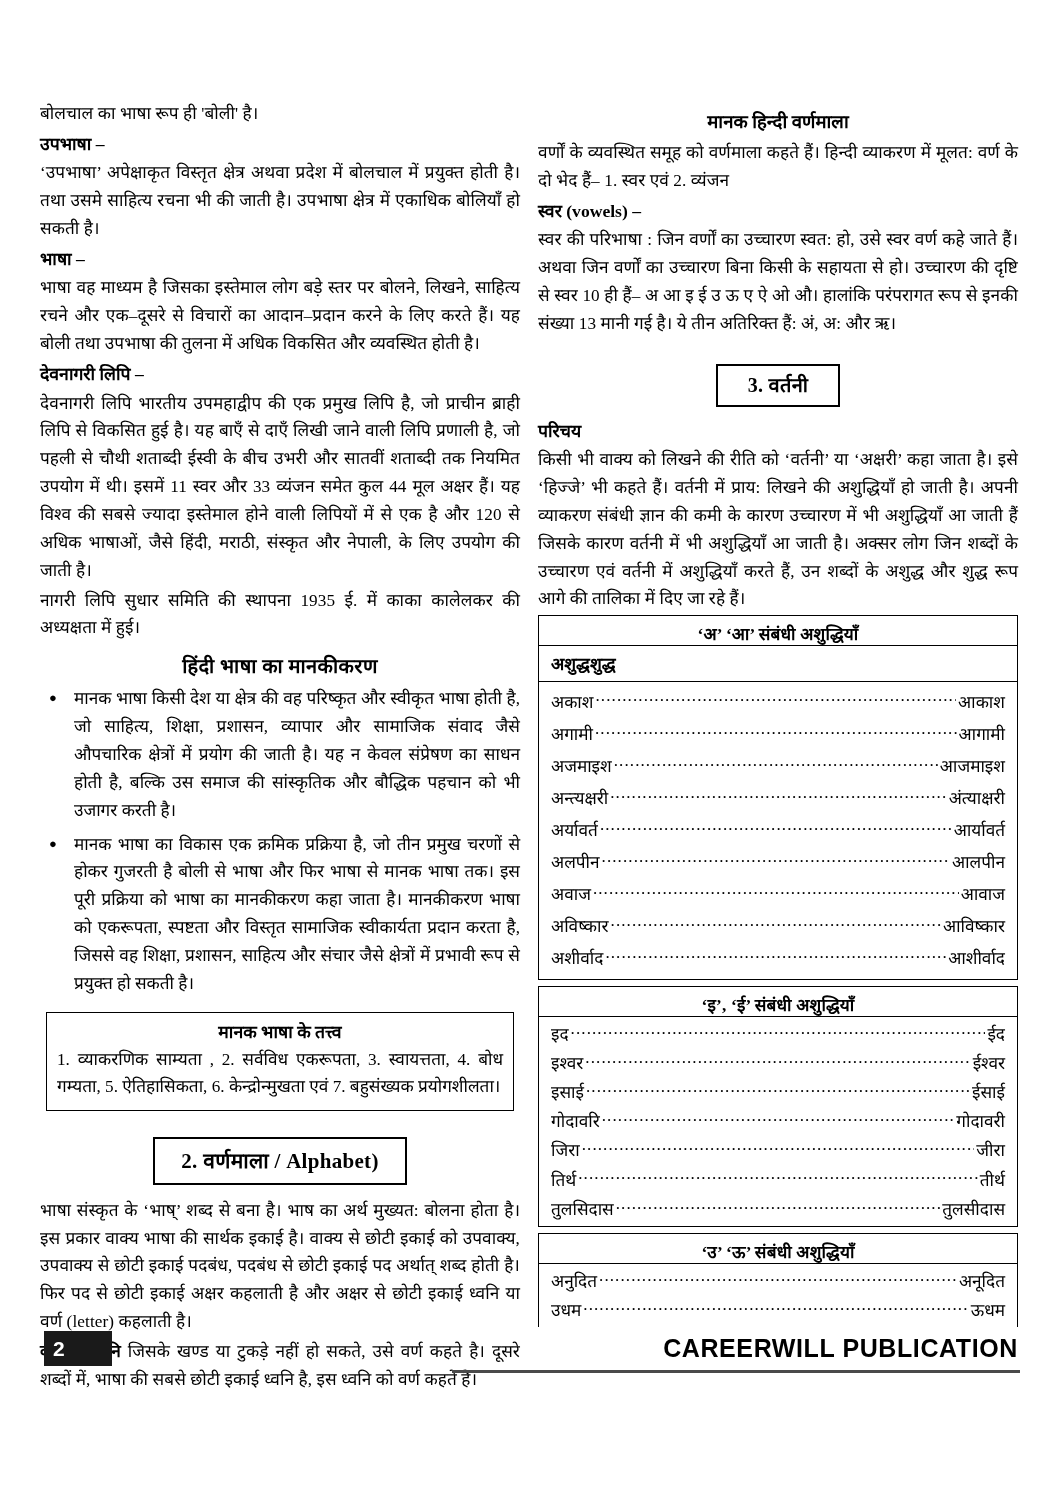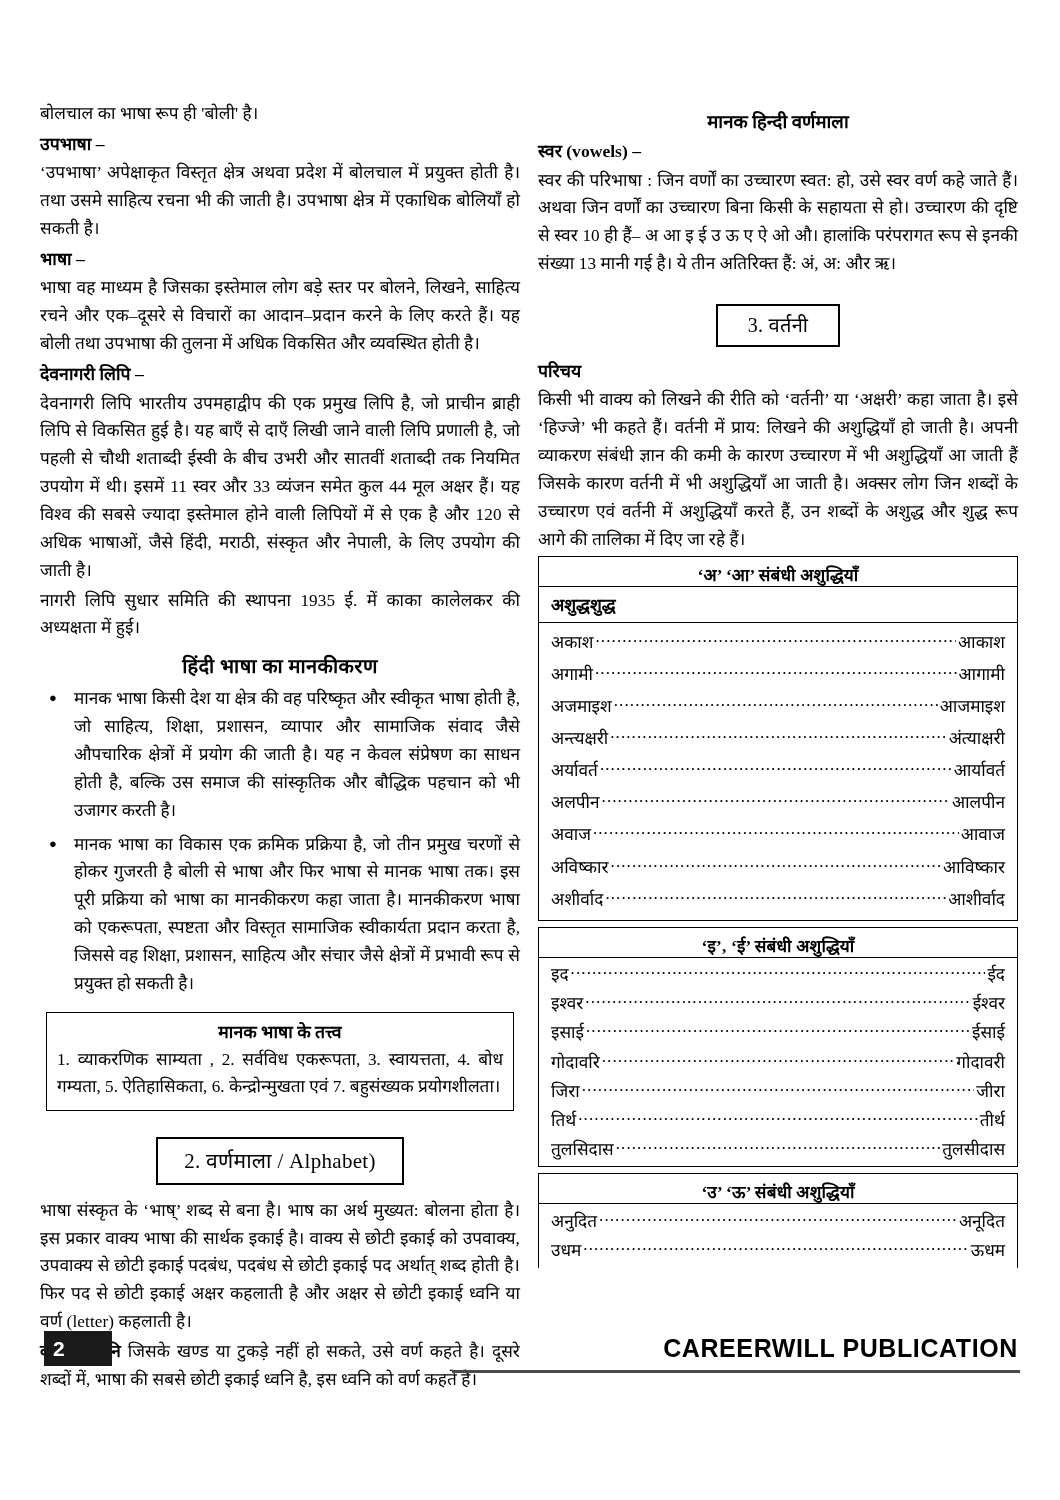--- a/index.html
+++ b/index.html
@@ -111,21 +111,21 @@
   
   .chapter-box-wrap {
     display: flex;
     justify-content: center;
     margin: 26px 0 12px 0;
   }
   .chapter-box {
     border: 2.2px solid #000;
     padding: 7px 26px 9px 26px;
     font-size: 21px;
-    font-weight: normal;
+    font-weight: bold;
     letter-spacing: 0.3px;
     white-space: nowrap;
   }
   .chapter-box-sm {
     padding: 5px 30px 7px 30px;
     font-size: 20px;
   }
 
   
   .tbl {
@@ -257,20 +257,21 @@
     </div>
 
     <p class="para">भाषा संस्कृत के ‘भाष्’ शब्द से बना है। भाष का अर्थ मुख्यत: बोलना होता है। इस प्रकार वाक्य भाषा की सार्थक इकाई है। वाक्य से छोटी इकाई को उपवाक्य, उपवाक्य से छोटी इकाई पदबंध, पदबंध से छोटी इकाई पद अर्थात् शब्द होती है। फिर पद से छोटी इकाई अक्षर कहलाती है और अक्षर से छोटी इकाई ध्वनि या वर्ण (letter) कहलाती है।</p>
 
     <p class="para"><b>वर्ण या ध्वनि</b><span> जिसके खण्ड या टुकड़े नहीं हो सकते, उसे वर्ण कहते है। दूसरे शब्दों में, भाषा की सबसे छोटी इकाई ध्वनि है, इस ध्वनि को वर्ण कहते हैं।</span></p>
   </div>
 
   <div class="col col-right">
 
     <div class="centerhead-sm">मानक हिन्दी वर्णमाला</div>
+    <p class="para">वर्णों के व्यवस्थित समूह को वर्णमाला कहते हैं। हिन्दी व्याकरण में मूलत: वर्ण के दो भेद हैं– 1. स्वर एवं 2. व्यंजन</p>
 
     <div class="subhead">स्वर (vowels) –</div>
     <p class="para">स्वर की परिभाषा : जिन वर्णों का उच्चारण स्वत: हो, उसे स्वर वर्ण कहे जाते हैं। अथवा जिन वर्णों का उच्चारण बिना किसी के सहायता से हो। उच्चारण की दृष्टि से स्वर 10 ही हैं– अ आ इ ई उ ऊ ए ऐ ओ औ। हालांकि परंपरागत रूप से इनकी संख्या 13 मानी गई है। ये तीन अतिरिक्त हैं: अं, अ: और ऋ।</p>
 
     <div class="chapter-box-wrap">
       <div class="chapter-box chapter-box-sm">3. वर्तनी</div>
     </div>
 
     <div class="subhead">परिचय</div>
     <p class="para">किसी भी वाक्य को लिखने की रीति को ‘वर्तनी’ या ‘अक्षरी’ कहा जाता है। इसे ‘हिज्जे’ भी कहते हैं। वर्तनी में प्राय: लिखने की अशुद्धियाँ हो जाती है। अपनी व्याकरण संबंधी ज्ञान की कमी के कारण उच्चारण में भी अशुद्धियाँ आ जाती हैं जिसके कारण वर्तनी में भी अशुद्धियाँ आ जाती है। अक्सर लोग जिन शब्दों के उच्चारण एवं वर्तनी में अशुद्धियाँ करते हैं, उन शब्दों के अशुद्ध और शुद्ध रूप आगे की तालिका में दिए जा रहे हैं।</p>

